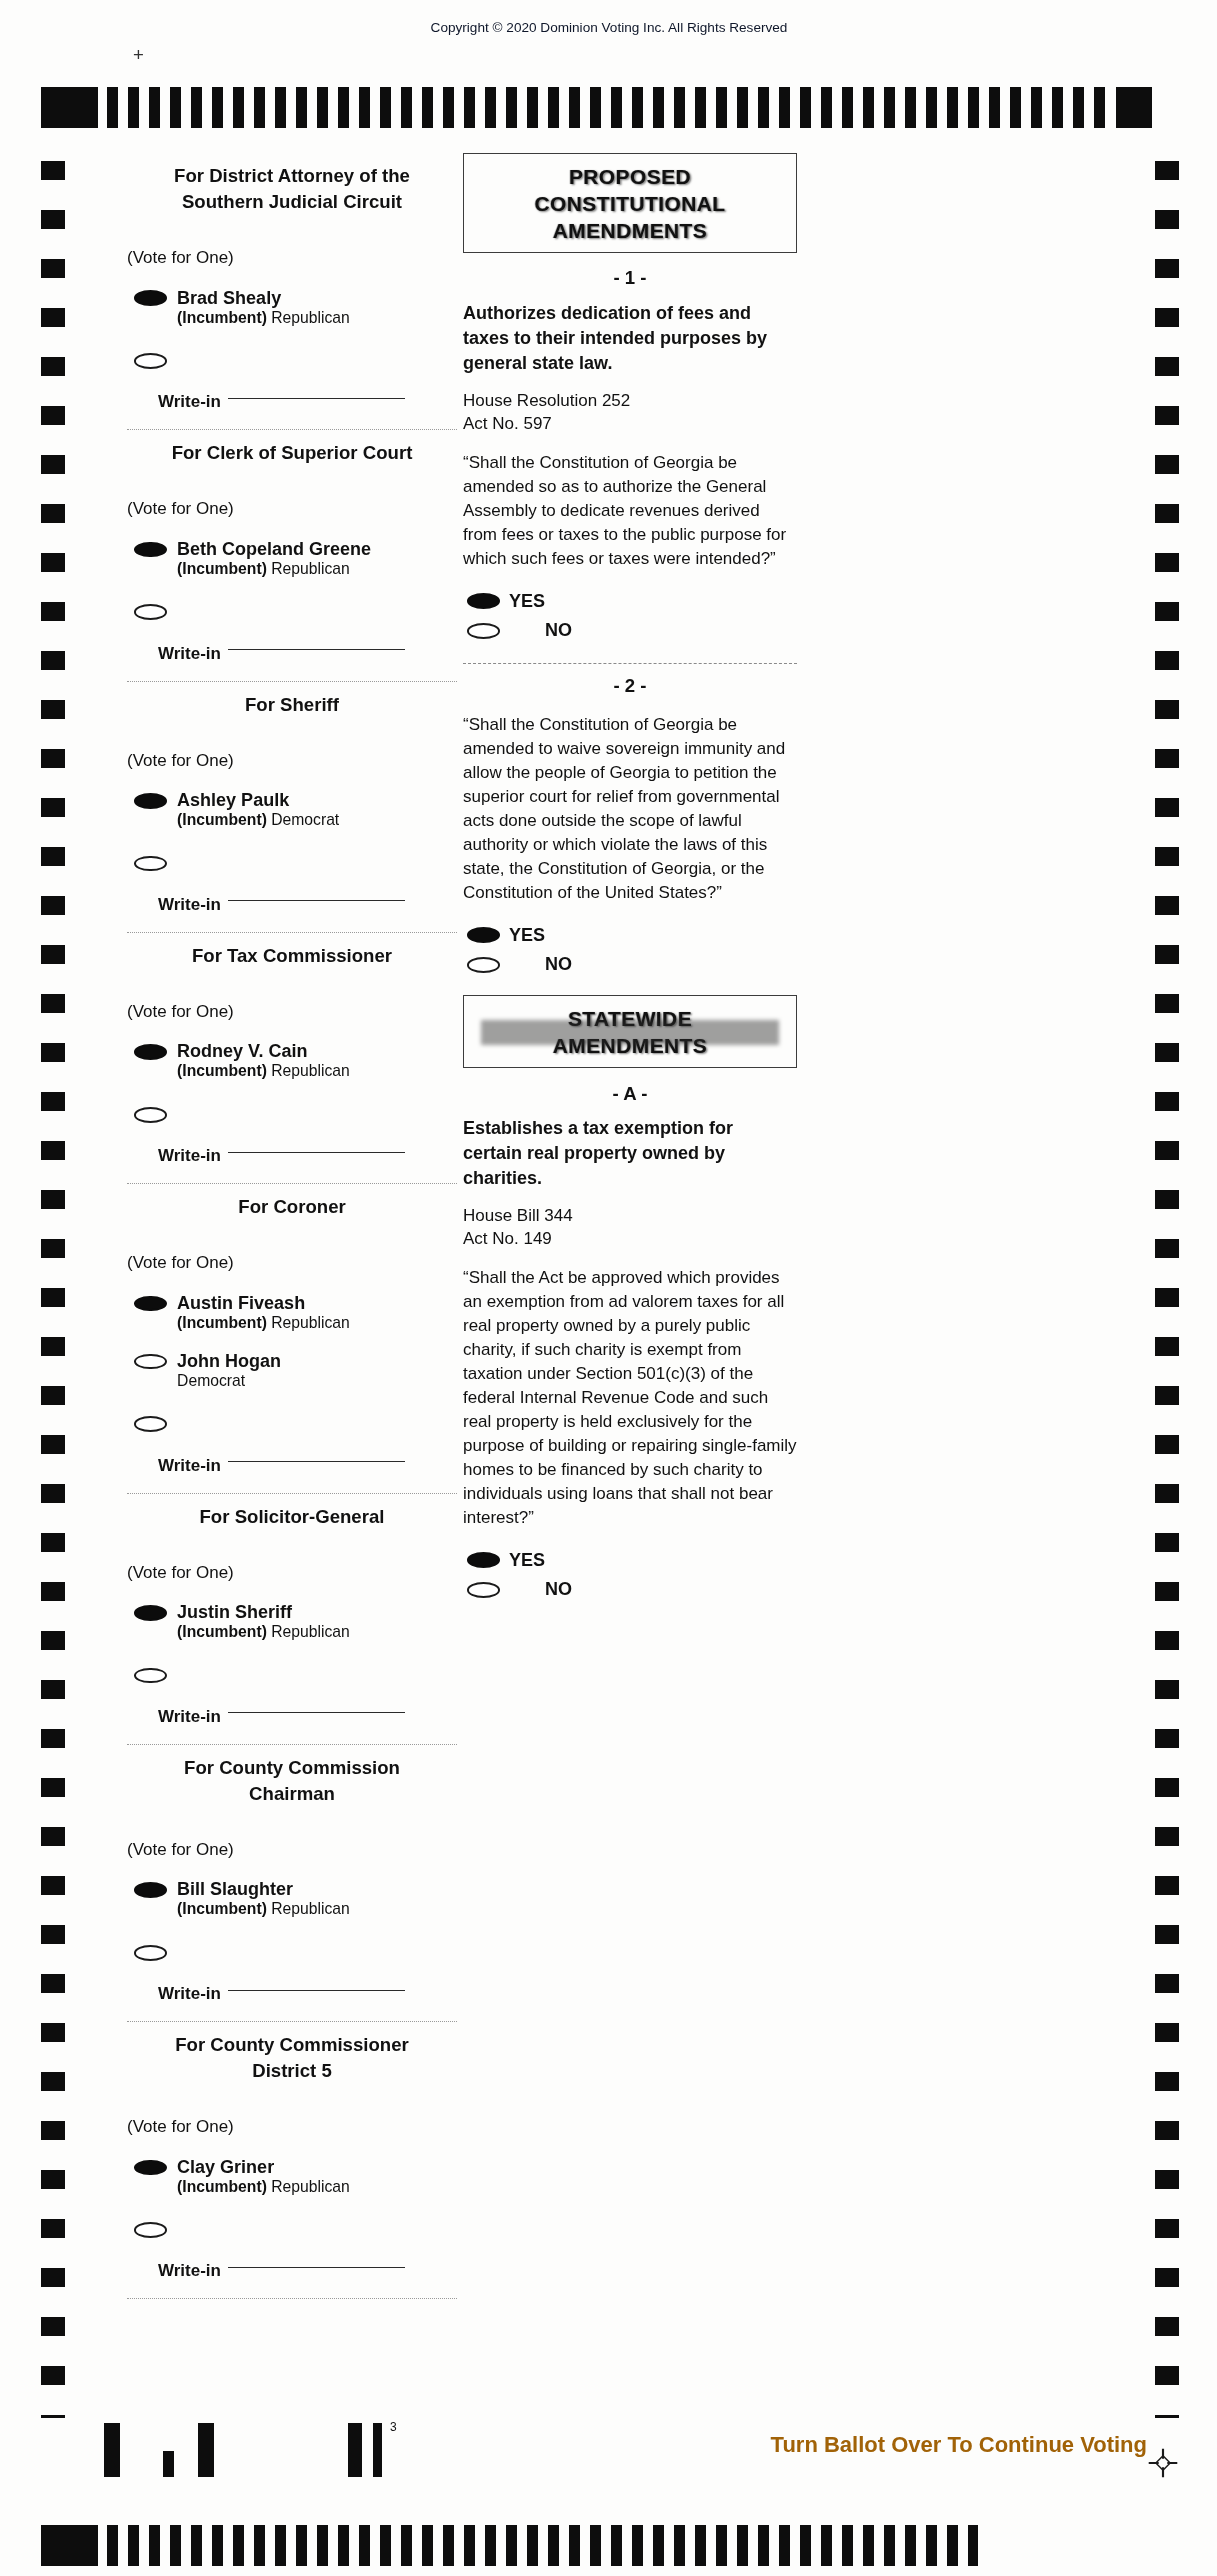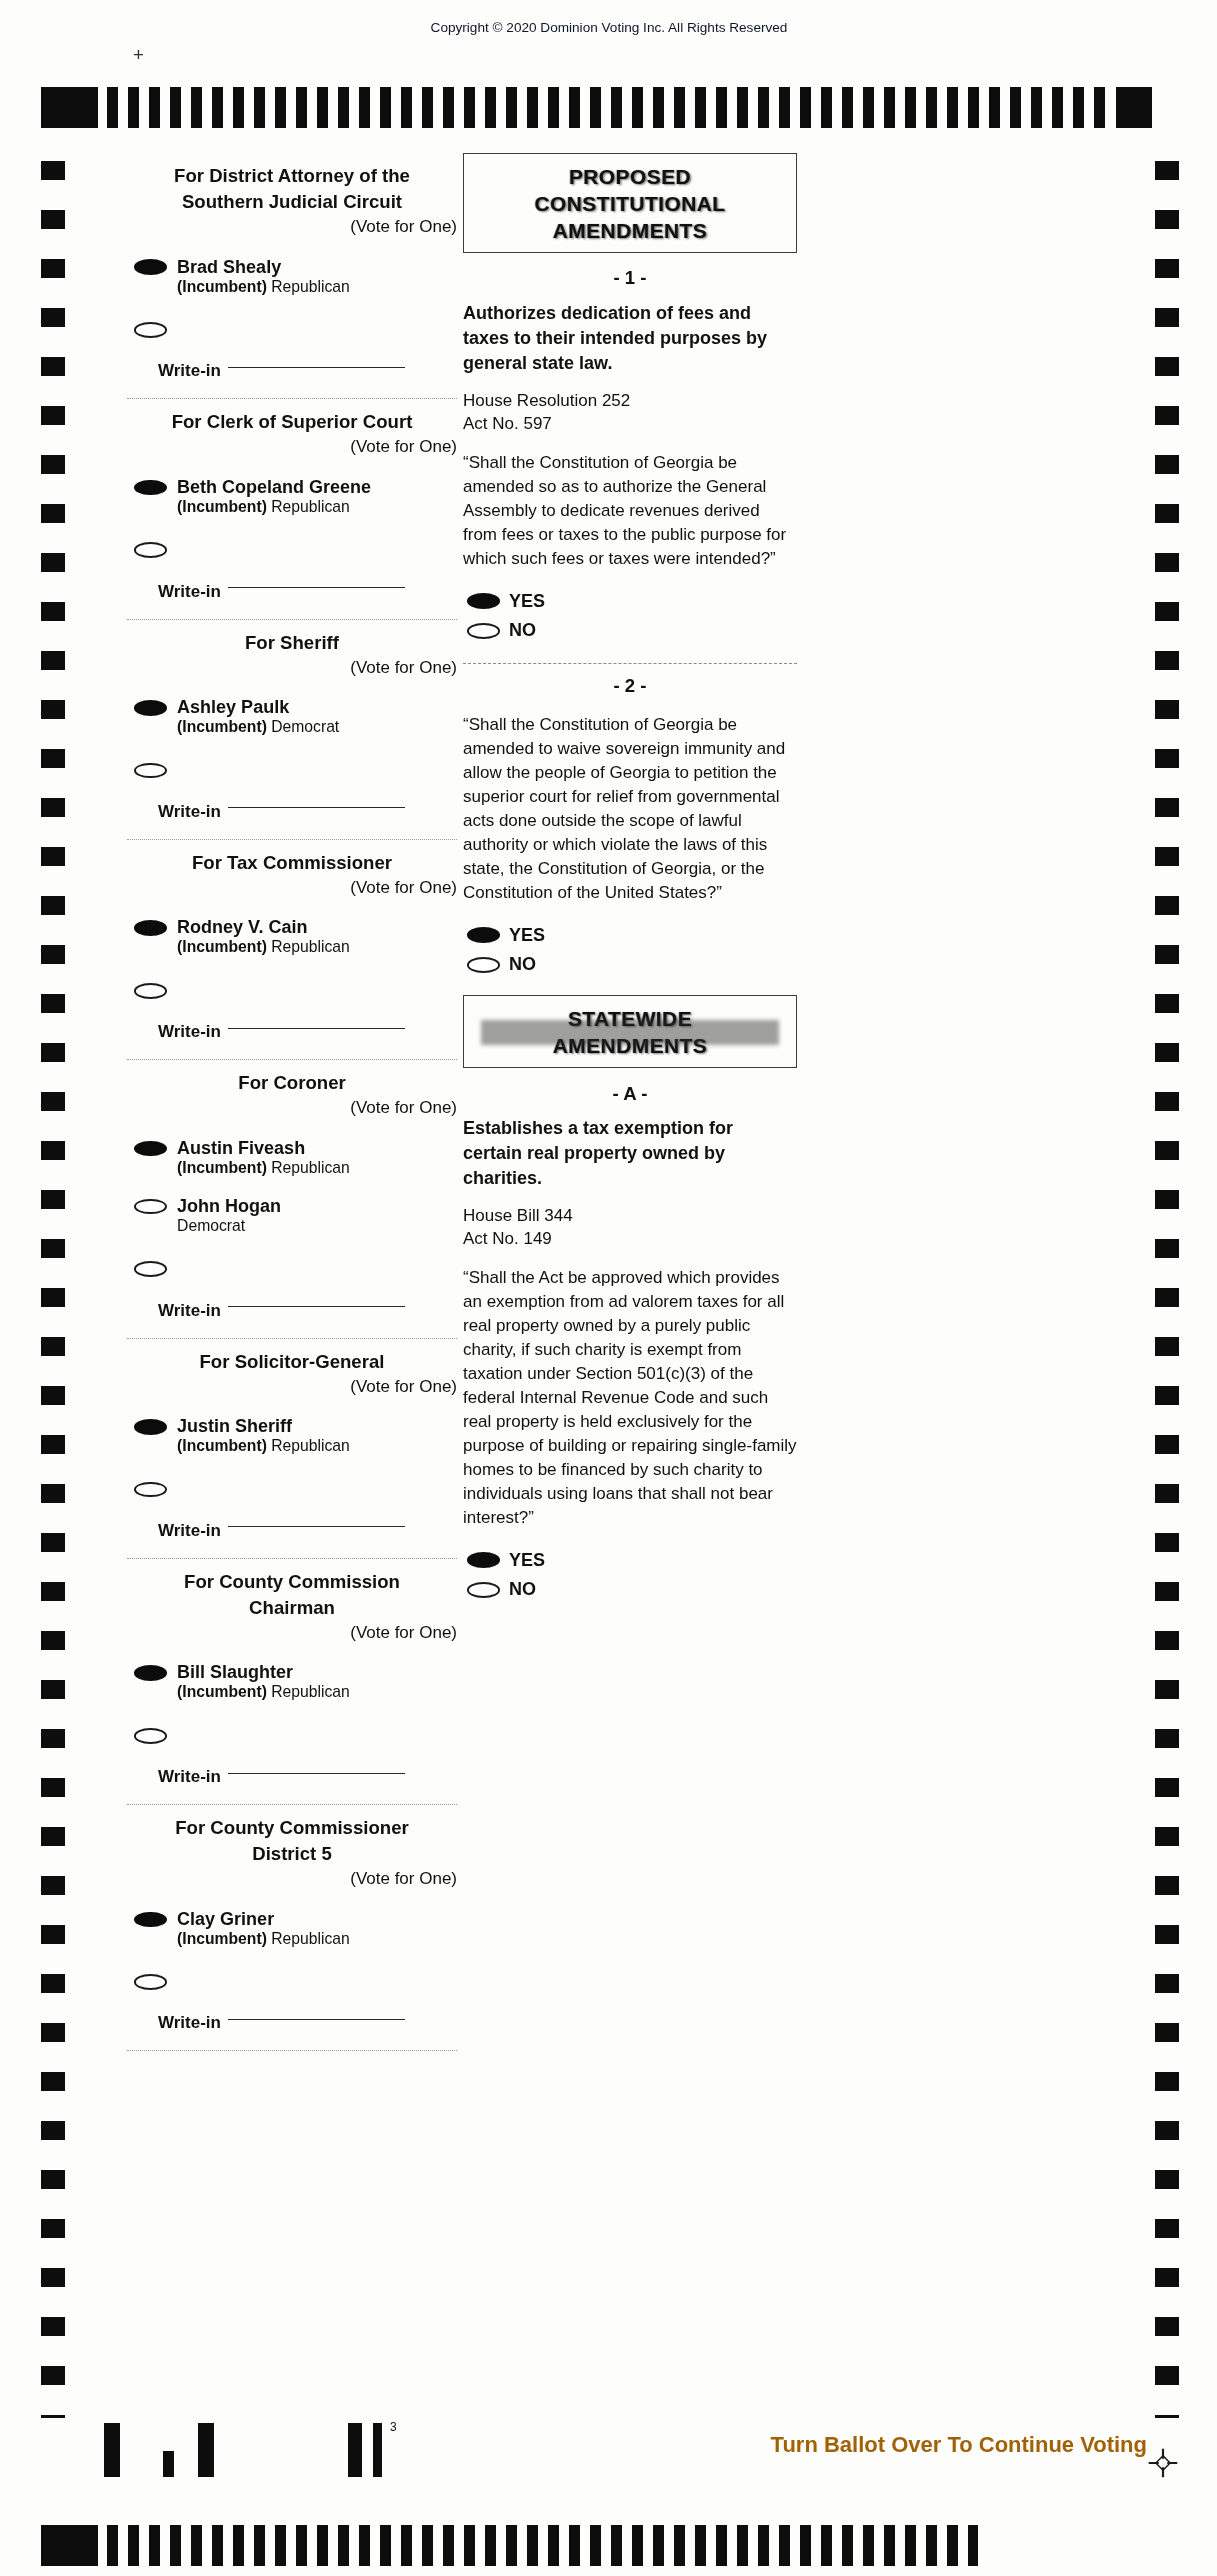--- a/index.html
+++ b/index.html
@@ -16,21 +16,21 @@
   .plus-mark{position:absolute;left:133px;top:44px;font-size:18.6px;color:#333;}
   
   .col-left{position:absolute;left:127px;top:163px;width:330px;}
   .col-right{position:absolute;left:463px;top:153px;width:334px;}
   
   .oval{display:inline-block;width:33px;height:15.7px;border:2.1px solid #1b1b1b;border-radius:50%;background:#fff;flex:none;box-sizing:border-box;}
   .oval.filled{background:#0c0c0c;border-color:#0c0c0c;}
   
   .contest{border-bottom:0.7px dotted #9a9a9a;padding-bottom:17px;margin-bottom:10px;}
   .c-title{font-weight:bold;font-size:18.6px;line-height:26px;text-align:center;}
-  .c-votefor{font-size:17px;line-height:23px;text-align:right;}
+  .c-votefor{font-size:17px;line-height:23px;text-align:left;margin-top:31px;}
   .cand{display:flex;margin:18.6px 0 0 7.1px;}
   .cand .oval{margin-top:2.9px;}
   .cand-text{margin-left:10px;}
   .cand-name{font-weight:bold;font-size:18px;line-height:21px;display:block;}
   .cand-detail{font-size:15.7px;line-height:18.6px;display:block;}
   .cand-detail b{font-weight:bold;}
   .empty-row{margin:26px 0 0 7.1px;}
   .writein{display:flex;align-items:flex-start;margin:21.4px 0 0 31px;font-weight:bold;font-size:17px;line-height:20px;}
   .wline{display:inline-block;width:177px;height:5.7px;border-bottom:1.4px solid #2a2a2a;margin-left:7.1px;}
   
@@ -40,21 +40,21 @@
   .smear .hline{position:relative;z-index:1;}
   .smear::after{content:"";position:absolute;left:5%;right:5%;top:34%;height:34%;background:rgba(45,45,45,.45);filter:blur(2.1px);z-index:2;}
   .sec-num{text-align:center;font-weight:bold;font-size:18.6px;margin:14.3px 0 11.4px;}
   .sec-sep{border-top:0.7px dashed #8a8a8a;padding-top:11.4px;margin-top:21.4px;}
   .summary{font-weight:bold;font-size:18px;line-height:25px;}
   .refs{margin-top:13px;}
   .refline{font-size:17px;line-height:23px;}
   .question{font-size:17px;line-height:24px;margin-top:15.7px;}
   .choice{display:flex;align-items:center;margin:20px 0 0 4.3px;font-weight:bold;font-size:18px;}
   .choice .oval{margin-right:8.6px;}
-  .choice.no{margin-top:8.6px;}
+  .choice.no{margin-top:8.6px;gap:36px;}
   
   .footer-text{position:absolute;top:2432px;right:71px;font-weight:bold;font-size:22px;color:#a16207;}
   .cbar{position:absolute;background:#0d0d0d;}
   .code-digit{position:absolute;left:390px;top:2420px;font-size:12px;}
   .regmark{position:absolute;left:1148px;top:2448px;}
 </style>
 </head>
 <body>
 
 <div class="copyright">Copyright © 2020 Dominion Voting Inc. All Rights Reserved</div>

